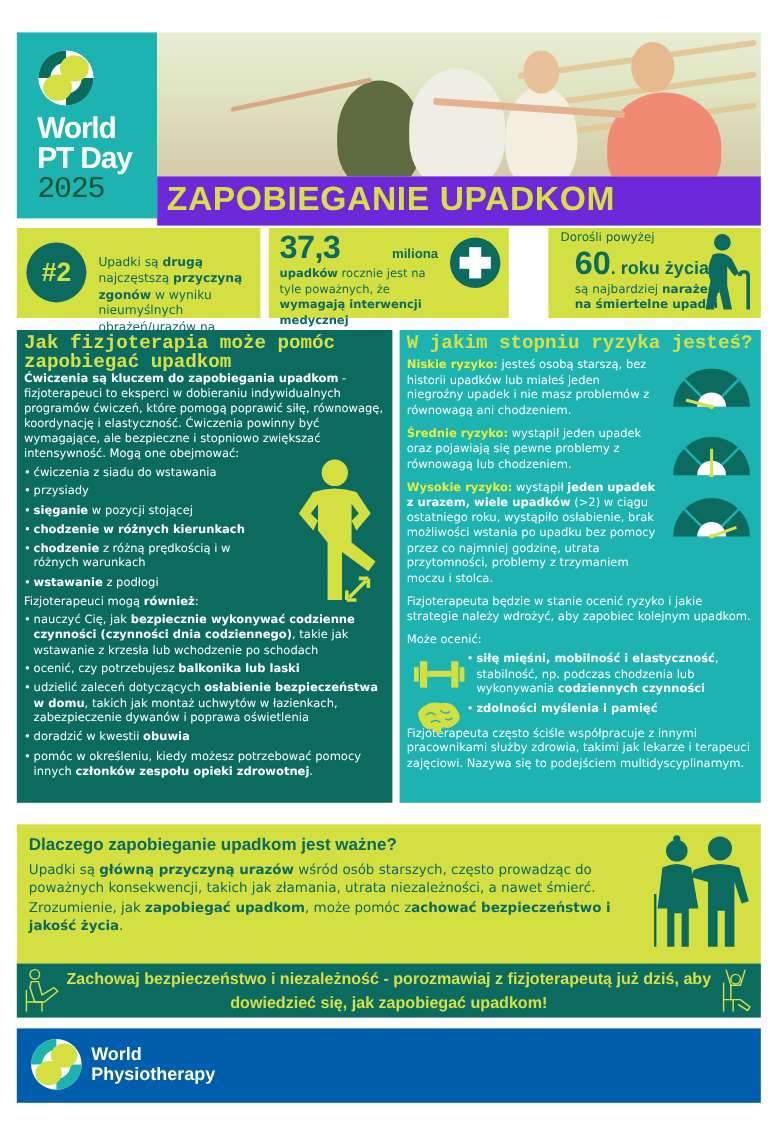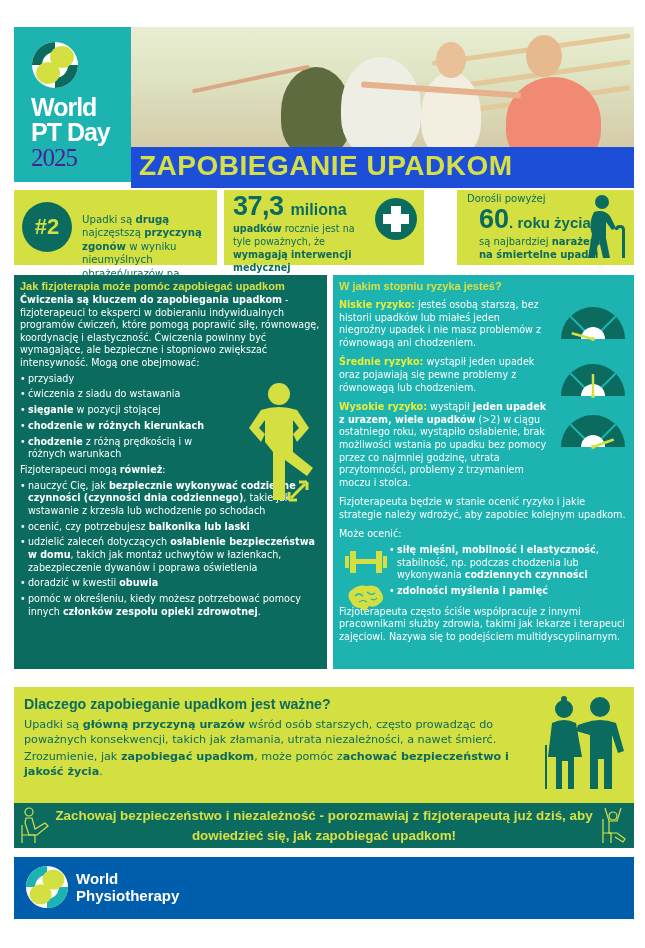--- a/index.html
+++ b/index.html
@@ -6,51 +6,51 @@
   html, body { width: 645px; height: 948px; background: #ffffff; overflow: hidden; }
   body { font-family: "DejaVu Sans", "Liberation Sans", sans-serif; position: relative; color: #ffffff; }
   b { font-weight: bold; }
 
   
   .header { position: absolute; left: 14px; top: 27px; width: 620px; height: 155px; }
   .logo-panel { position: absolute; left: 0; top: 0; width: 117px; height: 155px; background: #1cb3b0; }
   .logo-mark { position: absolute; left: 17px; top: 14px; width: 48px; height: 48px; }
   .logo-text { position: absolute; left: 17px; top: 68px; line-height: 1; }
   .logo-text .l1, .logo-text .l2 { font-family: "Liberation Sans", sans-serif; font-weight: bold; font-size: 25px; letter-spacing: -1px; color: #fff; display:block; }
-  .logo-text .l3 { font-family: Liberation Serif, serif; font-size: 25px; color: #4c1d95; display:block; letter-spacing:-1px; }
+  .logo-text .l3 { font-family: Liberation Mono, monospace; font-size: 25px; color: #14532d; display:block; letter-spacing:-1px; }
   .photo { position: absolute; left: 117px; top: 0; width: 503px; height: 120px; overflow: hidden;
     background: linear-gradient(180deg, #e9eed3 0%, #dfe4c3 40%, #d4cba8 100%); }
   .photo .bar { position:absolute; height:5px; background:#e3c89a; border-radius:2px; }
   .photo .person { position:absolute; border-radius: 50% 50% 40% 40%; }
-  .title-band { position: absolute; left: 117px; top: 120px; width: 503px; height: 41px; background: #1d4ed8; text-align: right; }
+  .title-band { position: absolute; left: 117px; top: 120px; width: 503px; height: 41px; background: #6d28d9; text-align: right; }
   .title-band span { position: absolute; left: 8px; top: 3px; font-family: "Liberation Sans", sans-serif; font-weight: bold; font-size: 28px; letter-spacing: 0.5px; color: #d6e046; }
 
   
   .stat { position: absolute; top: 190px; height: 75px; background: #d4e041; color: #0b6b5f; }
   .stat1 { left: 14px; width: 203px; }
   .stat2 { left: 224px; width: 200px; }
   .stat3 { left: 457px; width: 177px; }
   .badge2 { position: absolute; left: 8px; top: 12px; width: 50px; height: 50px; border-radius: 50%; background: #0b6b5f; color: #d4e041; font-weight: bold; font-size: 22px; text-align: center; line-height: 50px; font-family: "Liberation Sans", sans-serif; }
   .stat1 .txt { position: absolute; left: 68px; top: 4px; font-size: 10.2px; line-height: 13.4px; width: 135px; margin-top: 19px; }
   .stat2 .big { position: absolute; left: 9px; top: 1px; font-family: "Liberation Sans", sans-serif; font-weight: bold; font-size: 27px; line-height: 30px; letter-spacing: -0.5px; }
-  .stat2 .big small { font-size: 16px; letter-spacing: 0; }
+  .stat2 .big small { font-size: 11px; letter-spacing: 0; margin-left: 36px; }
   .stat2 .txt { position: absolute; left: 9px; top: 32px; font-size: 9.6px; line-height: 13px; width: 140px; }
   .plus-icon { position: absolute; right: 7px; top: 8px; width: 42px; height: 42px; border-radius: 50%; background: #0b6b5f; }
   .plus-icon::before { content:""; position:absolute; left: 16px; top: 8px; width: 10px; height: 26px; background:#fff; }
   .plus-icon::after { content:""; position:absolute; left: 8px; top: 16px; width: 26px; height: 10px; background:#fff; }
   .stat3 .pre { position: absolute; left: 10px; top: 3px; font-size: 10px; }
   .stat3 .big { position: absolute; left: 22px; top: 13px; font-family: "Liberation Sans", sans-serif; font-weight: bold; font-size: 27px; line-height: 32px; }
   .stat3 .big small { font-size: 15px; }
   .stat3 .txt { position: absolute; left: 22px; top: 46px; font-size: 10px; line-height: 12.5px; width: 135px; }
   .elder-icon { position: absolute; right: 6px; top: 4px; width: 46px; height: 66px; }
 
   
   .col-left { position: absolute; left: 14px; top: 275px; width: 313px; height: 394px; background: #0b6b5f; }
   .col-right { position: absolute; left: 333px; top: 275px; width: 301px; height: 394px; background: #1cb3b0; }
-  .col-head { font-family: Liberation Sans, sans-serif; font-weight: bold; font-size: 11px; color: #d6e046; padding: 3px 6px 0 6px; line-height: 16px; }
+  .col-head { font-family: Liberation Mono, monospace; font-weight: bold; font-size: 16px; color: #d6e046; padding: 3px 6px 0 6px; line-height: 16px; }
   .col-left .body, .col-right .body { padding: 0 6px; font-size: 9.6px; line-height: 12.6px; color: #ffffff; }
   .col-left p { margin-bottom: 3px; }
   .bul { position: relative; padding-left: 8px; margin-bottom: 3.2px; }
   .bul::before { content: "\2022"; position: absolute; left: 0; top: 0; }
   .narrow { width: 200px; }
   .walker-fig { position: absolute; left: 225px; top: 107px; width: 80px; height: 130px; }
 
   .risk { position: relative; margin-bottom: 7px; }
   .risk .lbl { color: #e9ec3c; font-weight: bold; }
   .risk .t { width: 210px; }
@@ -135,25 +135,26 @@
     <path d="M12 18 Q22 15 28 22 L34 34 L30 36 L24 28 L24 44 L28 64 L21 64 L17 46 L13 64 L6 64 L10 40 Q6 30 12 18 Z" fill="#0b6b5f"></path>
     <path d="M33 36 Q33 31 38 31 Q43 31 43 36 L43 64 L40 64 L40 36 Q40 34 38 34 Q36 34 36 36 Z" fill="#0b6b5f"></path>
   </svg>
 </div>
 
 <div class="col-left">
   <div class="col-head">Jak fizjoterapia może pomóc zapobiegać upadkom</div>
   <div class="body">
     <p><b>Ćwiczenia są kluczem do zapobiegania upadkom</b><span> - fizjoterapeuci to eksperci w dobieraniu indywidualnych programów ćwiczeń, które pomogą poprawić siłę, równowagę, koordynację i elastyczność. Ćwiczenia powinny być wymagające, ale bezpieczne i stopniowo zwiększać intensywność. Mogą one obejmować:</span></p>
     <div id="exercise-list" class="narrow">
+        <div class="bul"><span>ćwiczenia z siadu do wstawania</span></div>
         <div class="bul"><span>przysiady</span></div>
-        <div class="bul"><span>ćwiczenia z siadu do wstawania</span></div>
         <div class="bul"><b>sięganie</b><span> w pozycji stojącej</span></div>
         <div class="bul"><b>chodzenie w różnych kierunkach</b></div>
         <div class="bul"><b>chodzenie</b><span> z różną prędkością i w różnych warunkach</span></div>
+        <div class="bul"><b>wstawanie</b><span> z podłogi</span></div>
       </div>
     <p><span>Fizjoterapeuci mogą </span><b>również</b><span>:</span></p>
     <div id="services-list">
         <div class="bul"><span>nauczyć Cię, jak </span><b>bezpiecznie wykonywać codzienne czynności (czynności dnia codziennego)</b><span>, takie jak wstawanie z krzesła lub wchodzenie po schodach</span></div>
         <div class="bul"><span>ocenić, czy potrzebujesz </span><b>balkonika lub laski</b></div>
         <div class="bul"><span>udzielić zaleceń dotyczących </span><b>osłabienie bezpieczeństwa w domu</b><span>, takich jak montaż uchwytów w łazienkach, zabezpieczenie dywanów i poprawa oświetlenia</span></div>
         <div class="bul"><span>doradzić w kwestii </span><b>obuwia</b></div>
         <div class="bul"><span>pomóc w określeniu, kiedy możesz potrzebować pomocy innych </span><b>członków zespołu opieki zdrowotnej</b><span>.</span></div>
       </div>
   </div>

